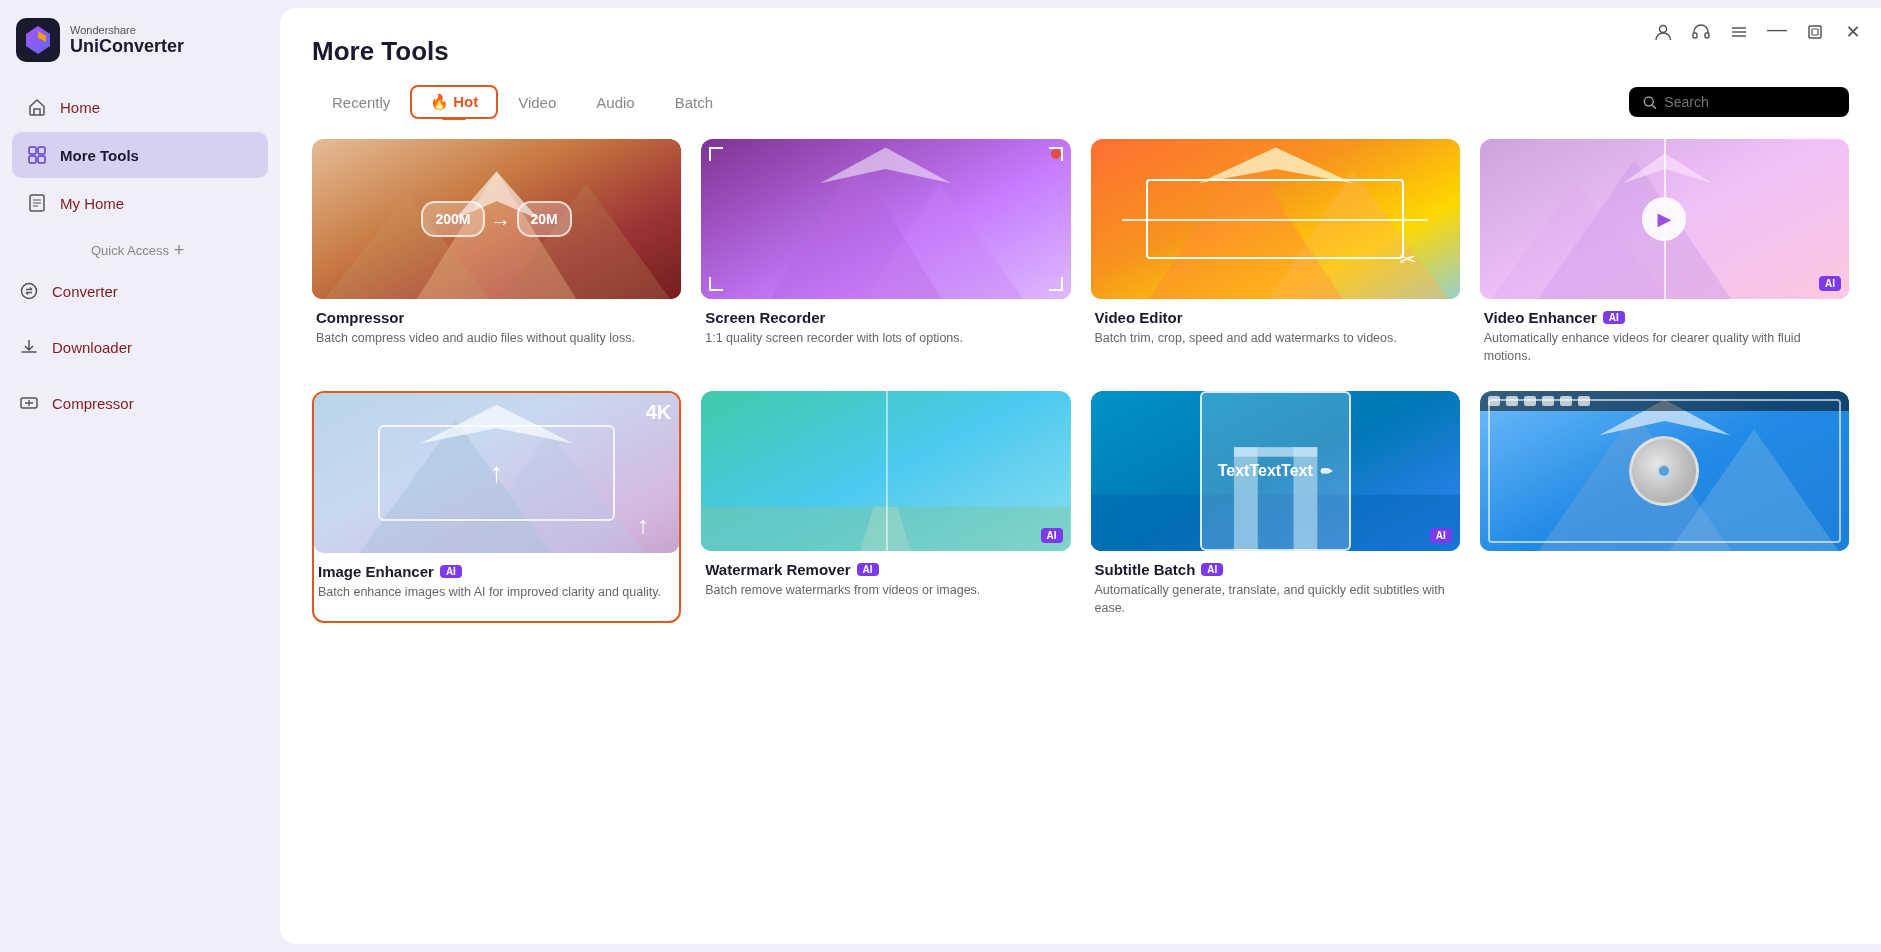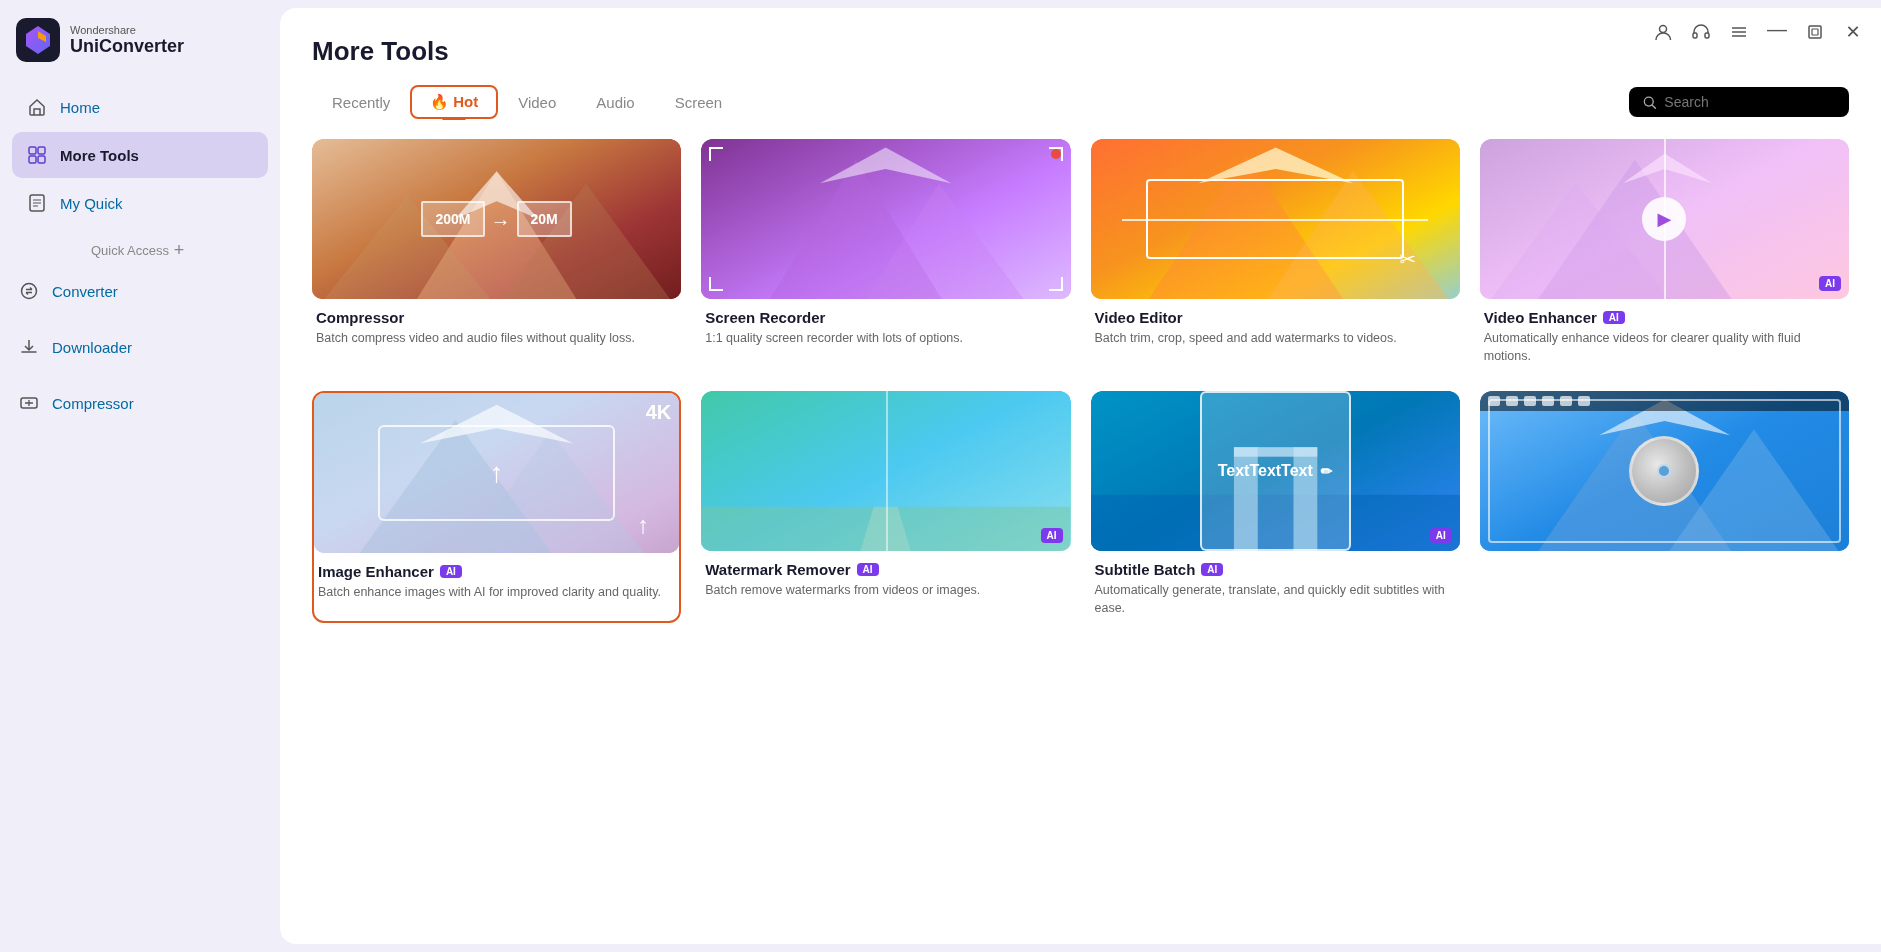--- a/index.html
+++ b/index.html
@@ -46,21 +46,21 @@
       gap: 2px;
     }
     .nav-item {
       display: flex;
       align-items: center;
       gap: 12px;
       padding: 12px 14px;
       border-radius: 10px;
       cursor: pointer;
       font-size: 15px;
-      color: #0369a1;
+      color: #7f1d1d;
       font-weight: 400;
     }
     .nav-item.active {
       background: #d8d0f0;
       font-weight: 600;
       color: #1a1a2e;
     }
     .nav-icon {
       width: 22px;
       height: 22px;
@@ -272,21 +272,21 @@
     .compress-overlay {
       display: flex;
       align-items: center;
       justify-content: center;
       gap: 0;
       padding: 10px;
     }
     .compress-box {
       background: rgba(255,255,255,0.25);
       border: 2px solid rgba(255,255,255,0.7);
-      border-radius: 2px;
+      border-radius: 14px;
       padding: 8px 12px;
       color: white;
       font-size: 14px;
       font-weight: 600;
     }
     .compress-arrow {
       color: white;
       font-size: 20px;
       margin: 0 6px;
     }
@@ -534,21 +534,21 @@
       <span>More Tools</span>
     </div>
 
     <div class="nav-item">
       <span class="nav-icon">
         <svg width="20" height="20" viewBox="0 0 20 20" fill="none">
           <rect x="3" y="2" width="14" height="16" rx="2" stroke="currentColor" stroke-width="1.5"></rect>
           <path d="M6 7h8M6 10h8M6 13h5" stroke="currentColor" stroke-width="1.2"></path>
         </svg>
       </span>
-      <span>My Quick</span>
+      <span>My Home</span>
     </div>
   </div>
 
   <div class="section-label">
     <span>Quick Access</span>
     <div class="plus-btn">+</div>
   </div>
 
   <div class="sub-nav-items">
     <div class="nav-item">
@@ -615,21 +615,21 @@
   </div>
 
   <div class="content-area">
     <h1 class="page-title">More Tools</h1>
 
     <div class="tabs-row">
       <div class="tab-item">Recently</div>
       <div class="tab-item active">🔥 Hot</div>
       <div class="tab-item">Video</div>
       <div class="tab-item">Audio</div>
-      <div class="tab-item">Screen</div>
+      <div class="tab-item">Batch</div>
 
       <div class="search-box">
         <svg class="search-icon-svg" width="15" height="15" viewBox="0 0 15 15" fill="none">
           <circle cx="6.5" cy="6.5" r="5" stroke="#aaa" stroke-width="1.5"></circle>
           <line x1="10.5" y1="10.5" x2="14" y2="14" stroke="#aaa" stroke-width="1.5" stroke-linecap="round"></line>
         </svg>
         <input type="text" placeholder="Search" style="">
       </div>
     </div>
 

